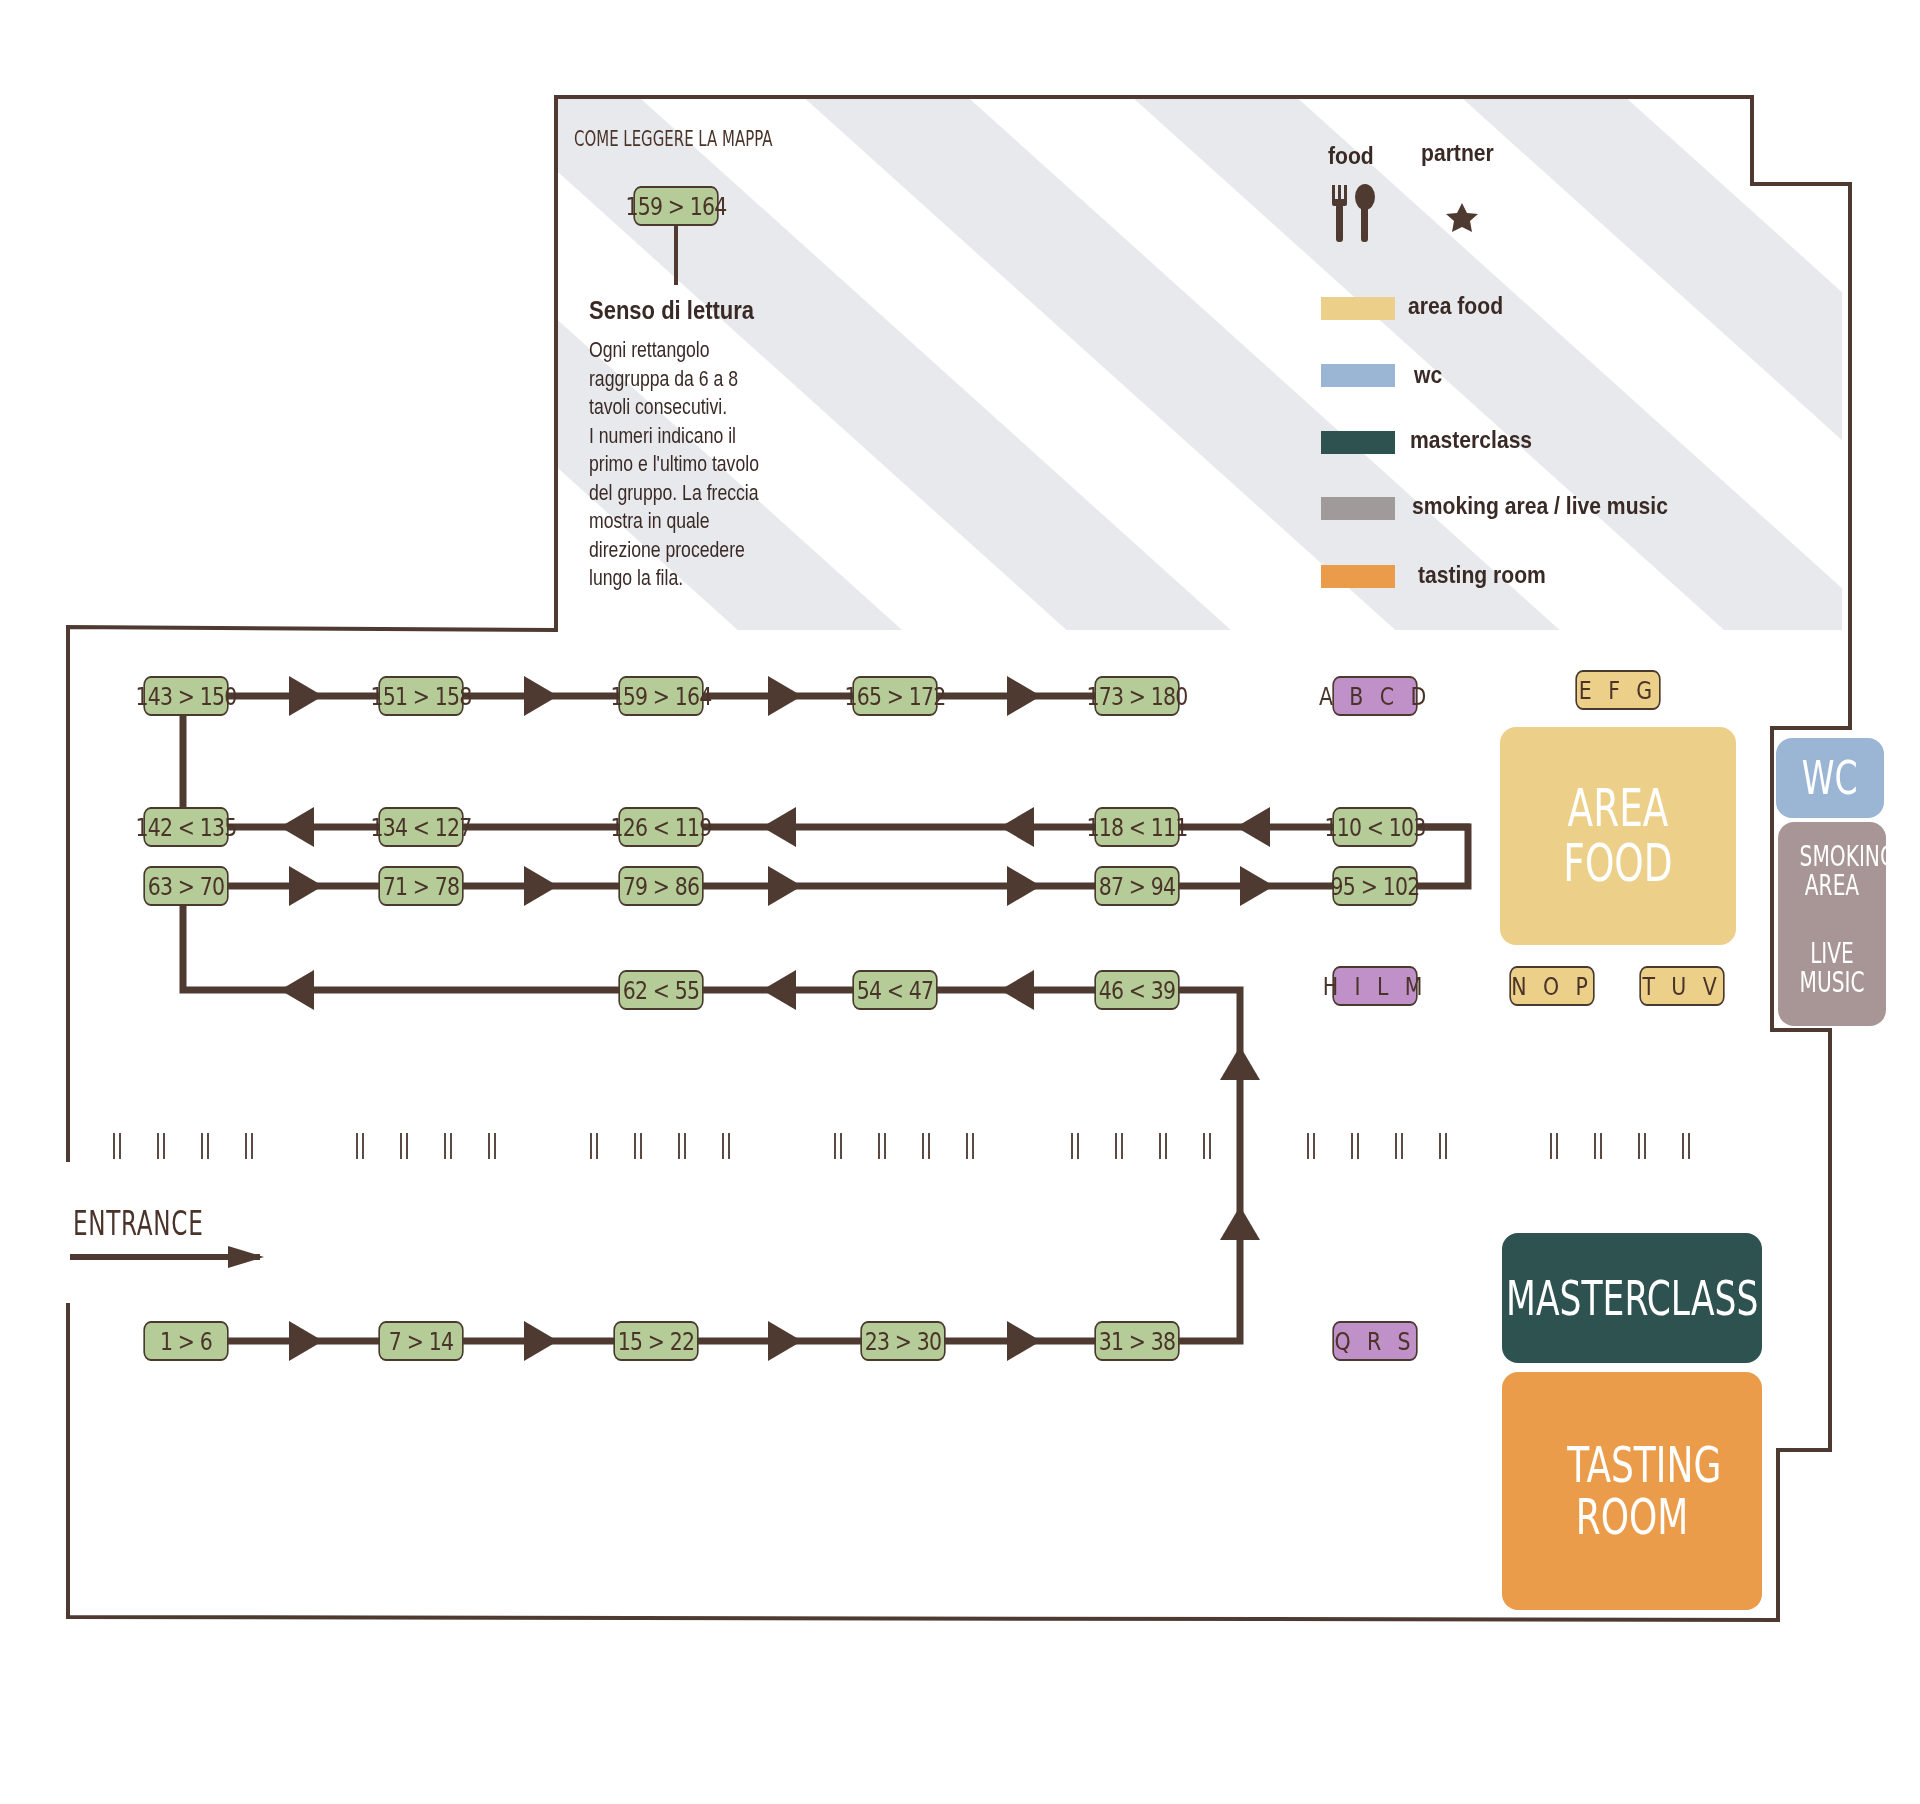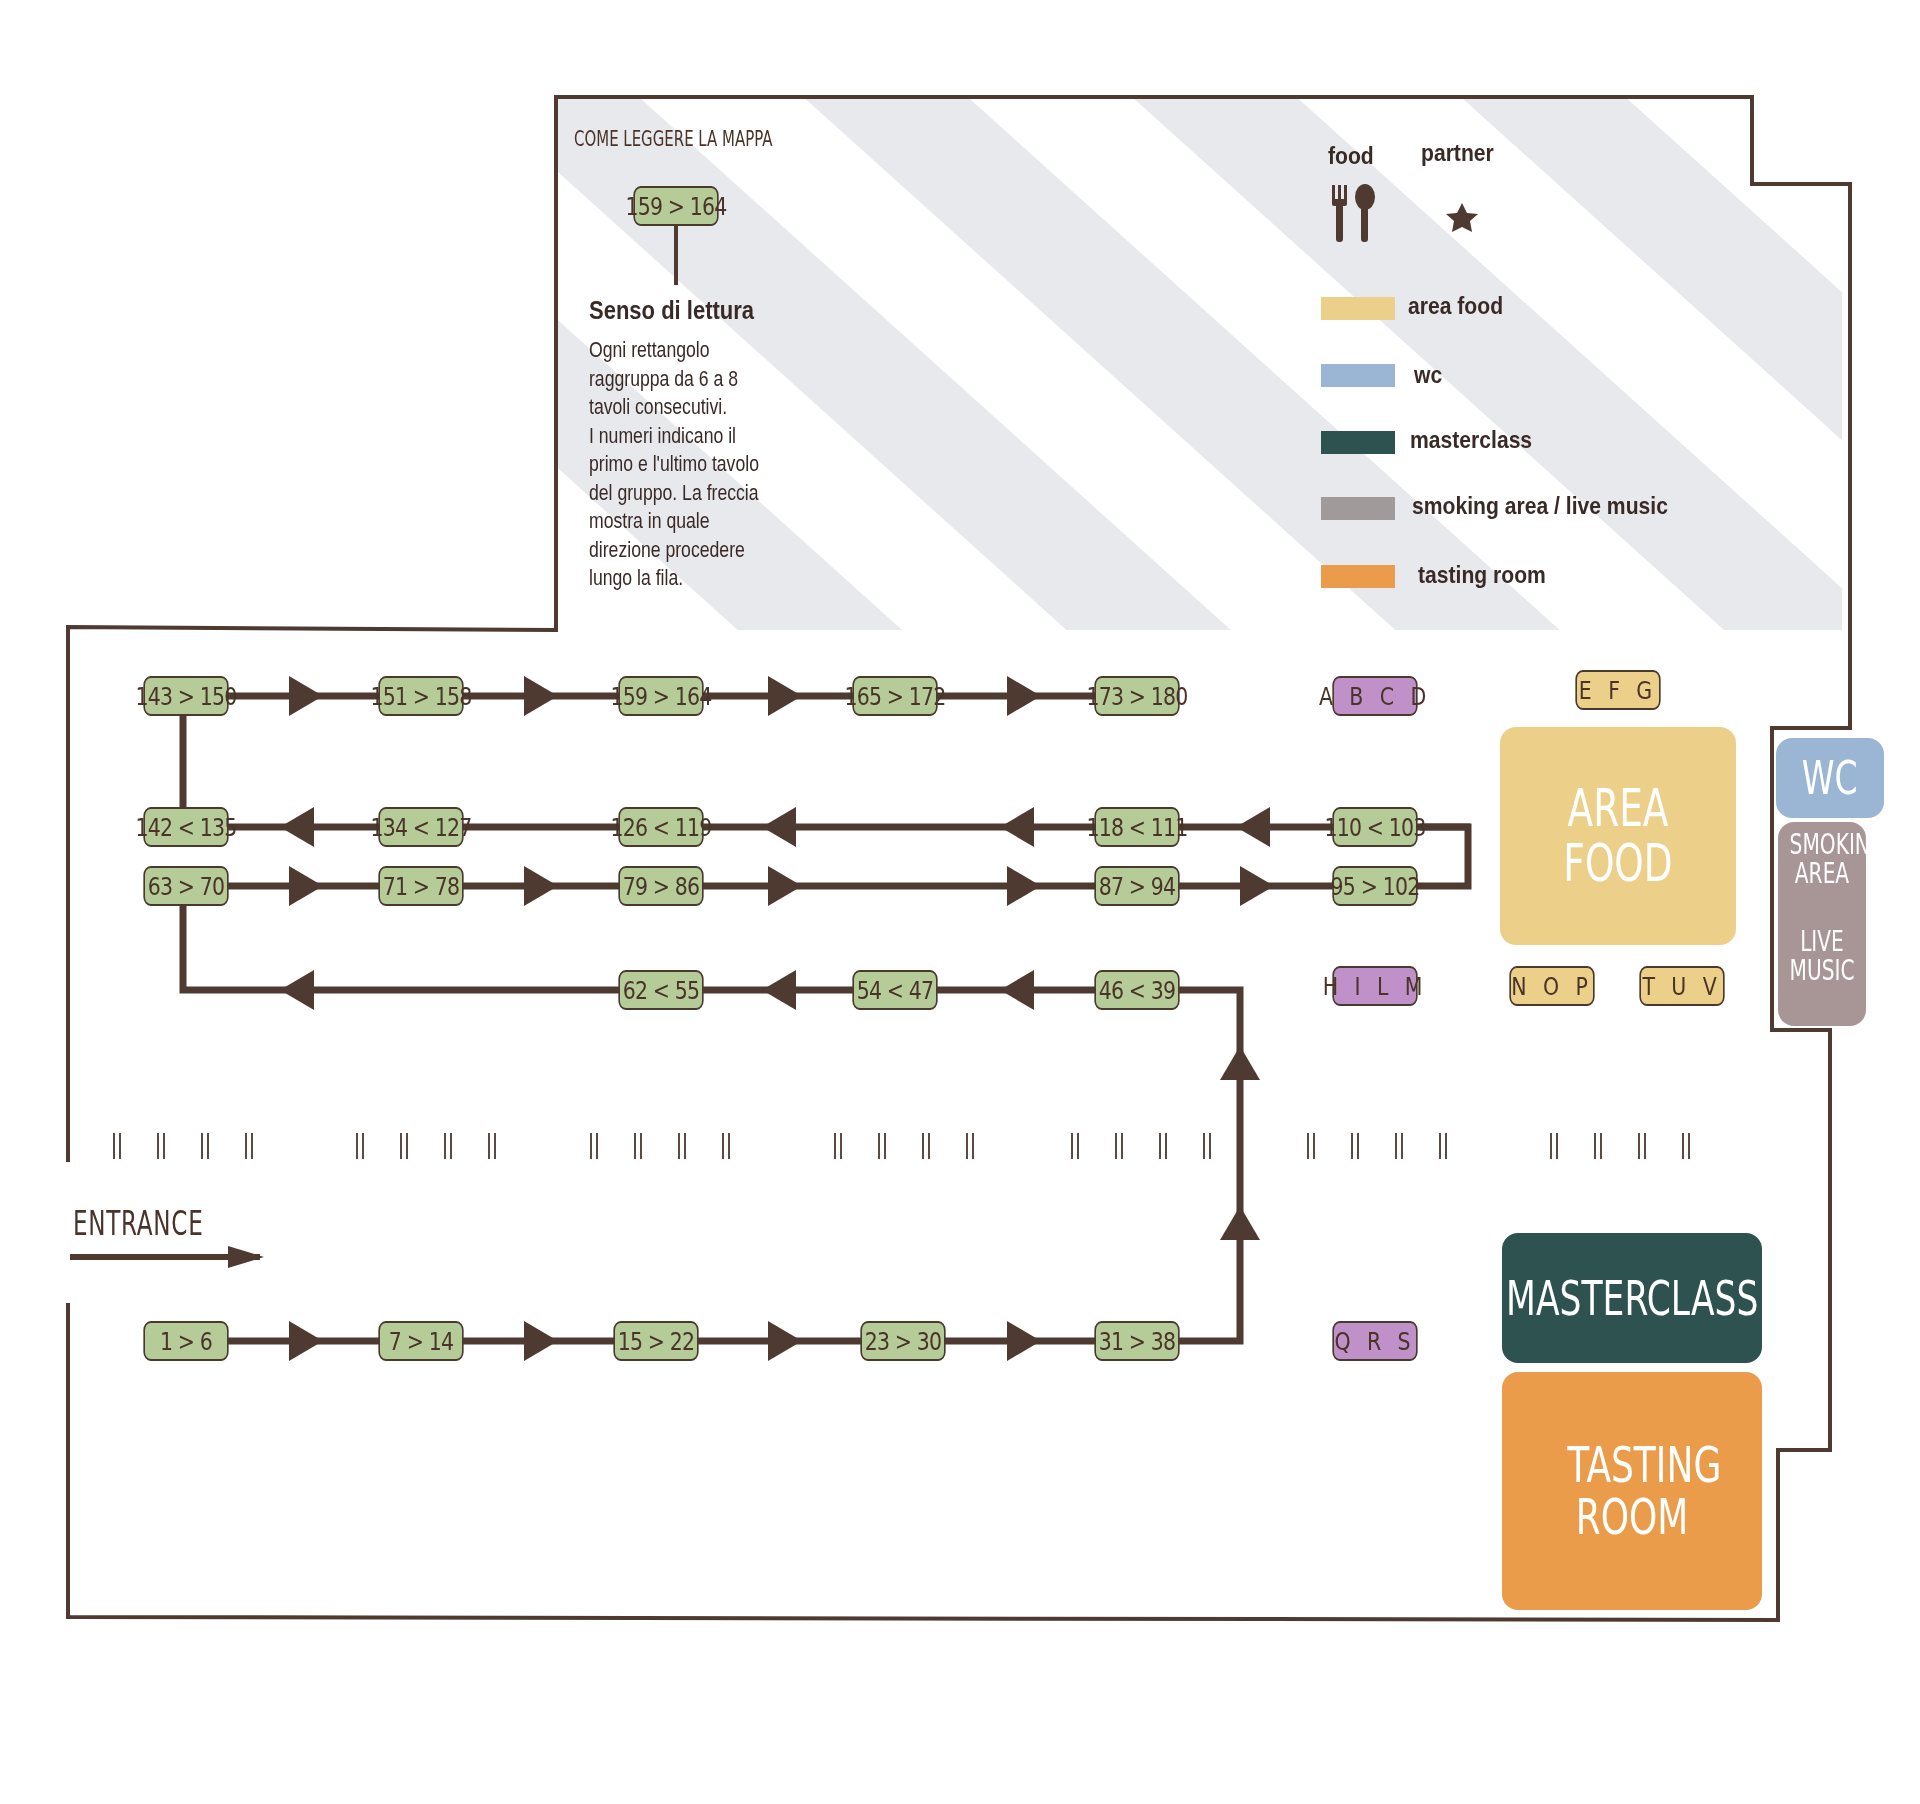--- a/index.html
+++ b/index.html
@@ -175,21 +175,21 @@
   <div class="tbox yellow" style="left:1500px;top:966px;width:104px;">N O P</div>
   <div class="tbox yellow" style="left:1630px;top:966px;width:104px;">T U V</div>
   <div class="tbox purple" style="left:1323px;top:1321px;width:104px;">Q R S</div>
 
   <div class="zone" style="left:1500px;top:727px;width:236px;height:218px;background:#ecd08a;font-size:52px;">
     <span>AREA FOOD</span>
   </div>
   <div class="zone" style="left:1776px;top:738px;width:108px;height:80px;background:#9ab6d4;font-size:46px;">
     <span>WC</span>
   </div>
-  <div class="zone" style="left:1778px;top:822px;width:88px;height:204px;background:#a89596;font-size:28px;flex-direction:column;justify-content:flex-start;padding-top:8px;box-sizing:border-box;">
+  <div class="zone" style="left:1778px;top:822px;width:108px;height:204px;background:#a89596;font-size:28px;flex-direction:column;justify-content:flex-start;padding-top:20px;box-sizing:border-box;">
     <span style="width:90px;">SMOKING AREA</span>
     <span style="width:90px;margin-top:38px;">LIVE MUSIC</span>
   </div>
   <div class="zone" style="left:1502px;top:1233px;width:260px;height:130px;background:#2d5250;font-size:48px;">
     <span>MASTERCLASS</span>
   </div>
   <div class="zone" style="left:1502px;top:1372px;width:260px;height:238px;background:#eb9c4a;font-size:50px;">
     <span style="width:180px;">TASTING ROOM</span>
   </div>
 

